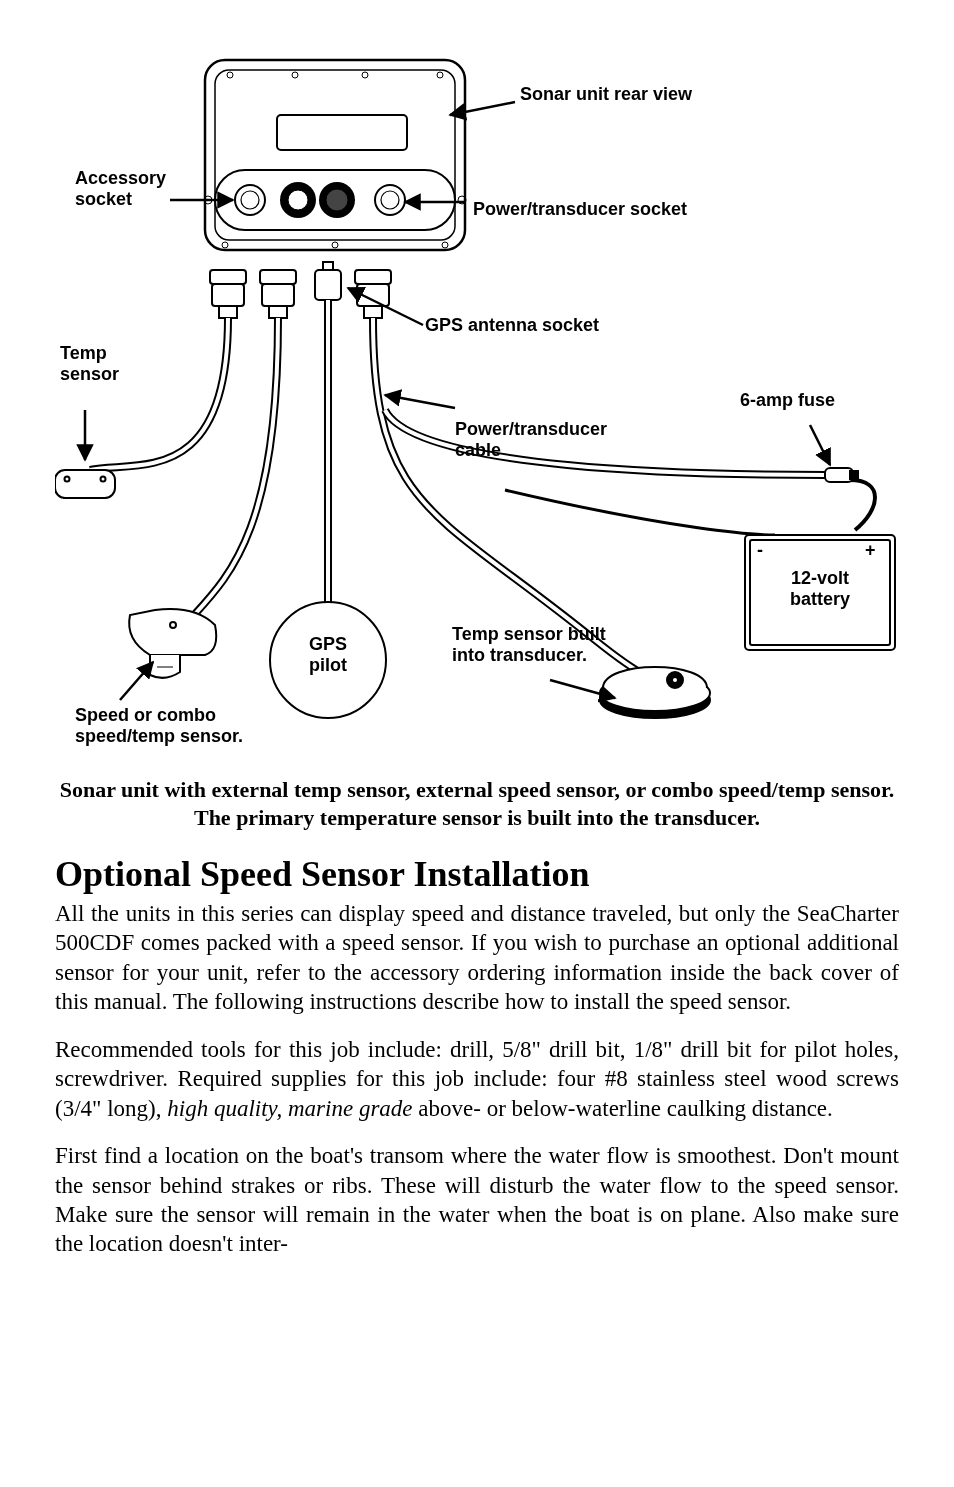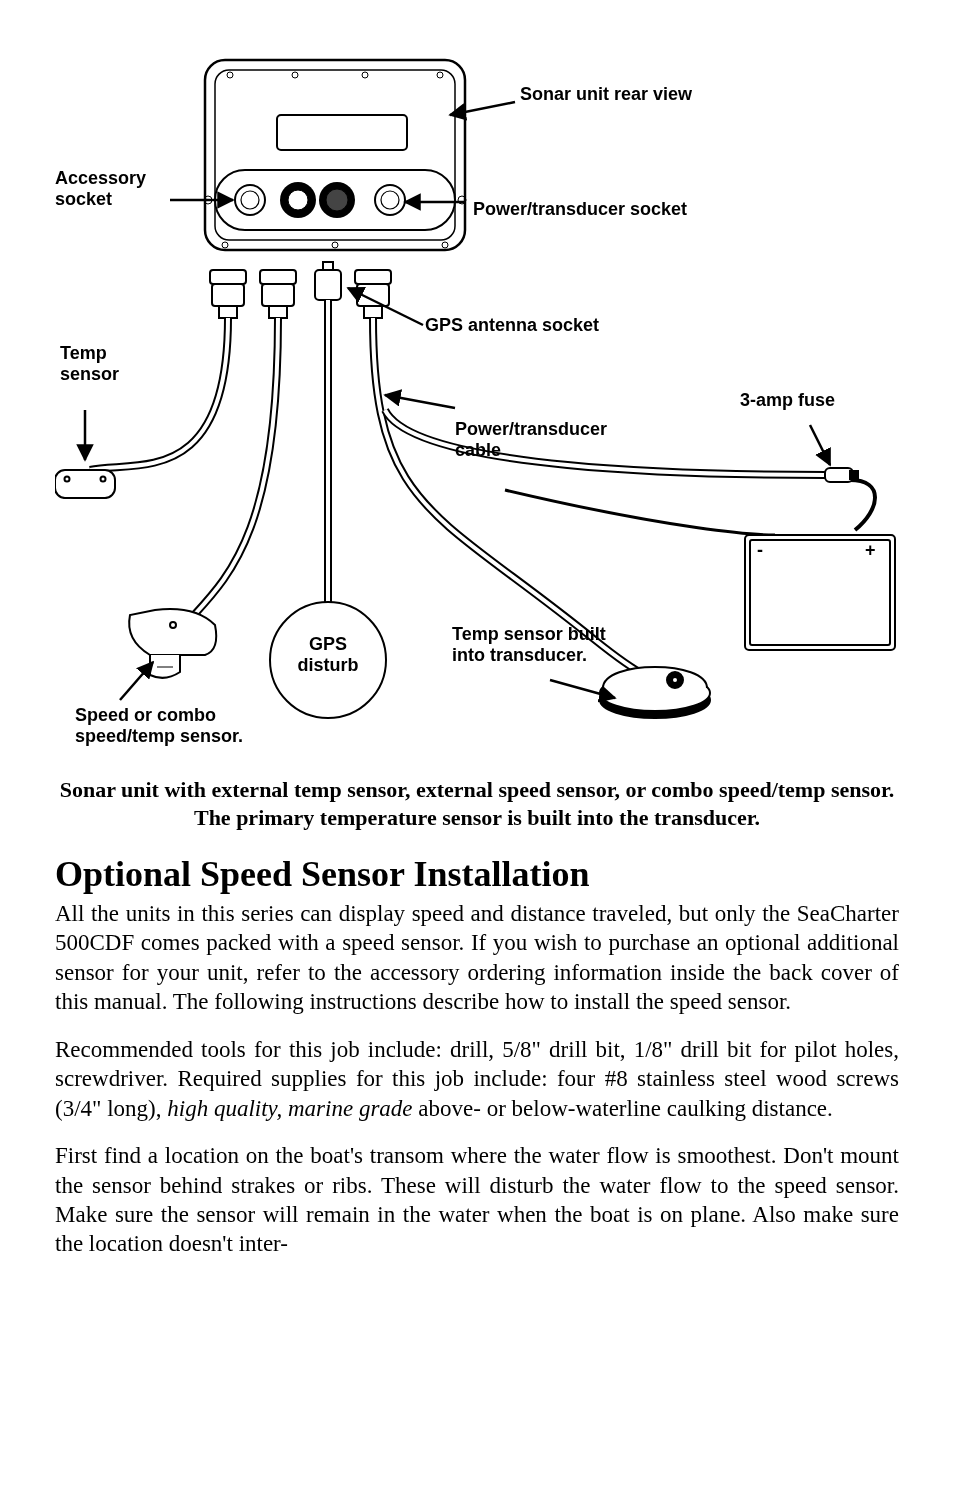--- a/index.html
+++ b/index.html
@@ -186,35 +186,37 @@
 
       <line x1="30" y1="370" x2="30" y2="420" marker-end="url(#arrow)"></line>
 
       <line x1="495" y1="640" x2="560" y2="658" marker-end="url(#arrow)"></line>
 
       <line x1="65" y1="660" x2="98" y2="622" marker-end="url(#arrow)"></line>
     </g>
   </svg>
 
   <div class="label" style="left:465px; top:44px;">Sonar unit rear view</div>
-  <div class="label" style="left:0; top:128px; white-space:pre;">Accessory
+  <div class="label" style="left:20px; top:128px; white-space:pre;">Accessory
 socket</div>
   <div class="label" style="left:418px; top:159px;">Power/transducer socket</div>
   <div class="label" style="left:370px; top:275px;">GPS antenna socket</div>
   <div class="label" style="left:5px; top:303px; white-space:pre;">Temp
 sensor</div>
   <div class="label" style="left:400px; top:350px; white-space:pre;margin-top:29px;">Power/transducer
 cable</div>
-  <div class="label" style="left:685px; top:350px;">3-amp fuse</div>
+  <div class="label" style="left:685px; top:350px;">6-amp fuse</div>
 
   <div class="label" style="left:702px; top:500px;">-</div>
   <div class="label" style="left:810px; top:500px;">+</div>
+  <div class="label" style="left:700px; top:528px; text-align:center; width:130px; white-space:pre;">12-volt
+battery</div>
 
   <div class="label" style="left:236px; top:594px; text-align:center; width:74px; white-space:pre;">GPS
-disturb</div>
+pilot</div>
   <div class="label" style="left:20px; top:665px; white-space:pre;">Speed or combo
 speed/temp sensor.</div>
   <div class="label" style="left:397px; top:584px; white-space:pre;">Temp sensor built
 into transducer.</div>
 </div>
 
 <p class="caption">Sonar unit with external temp sensor, external speed sensor, or combo speed/temp sensor. The primary temperature sensor is built into the transducer.</p>
 
 <h2 class="section-title">Optional Speed Sensor Installation</h2>
 

